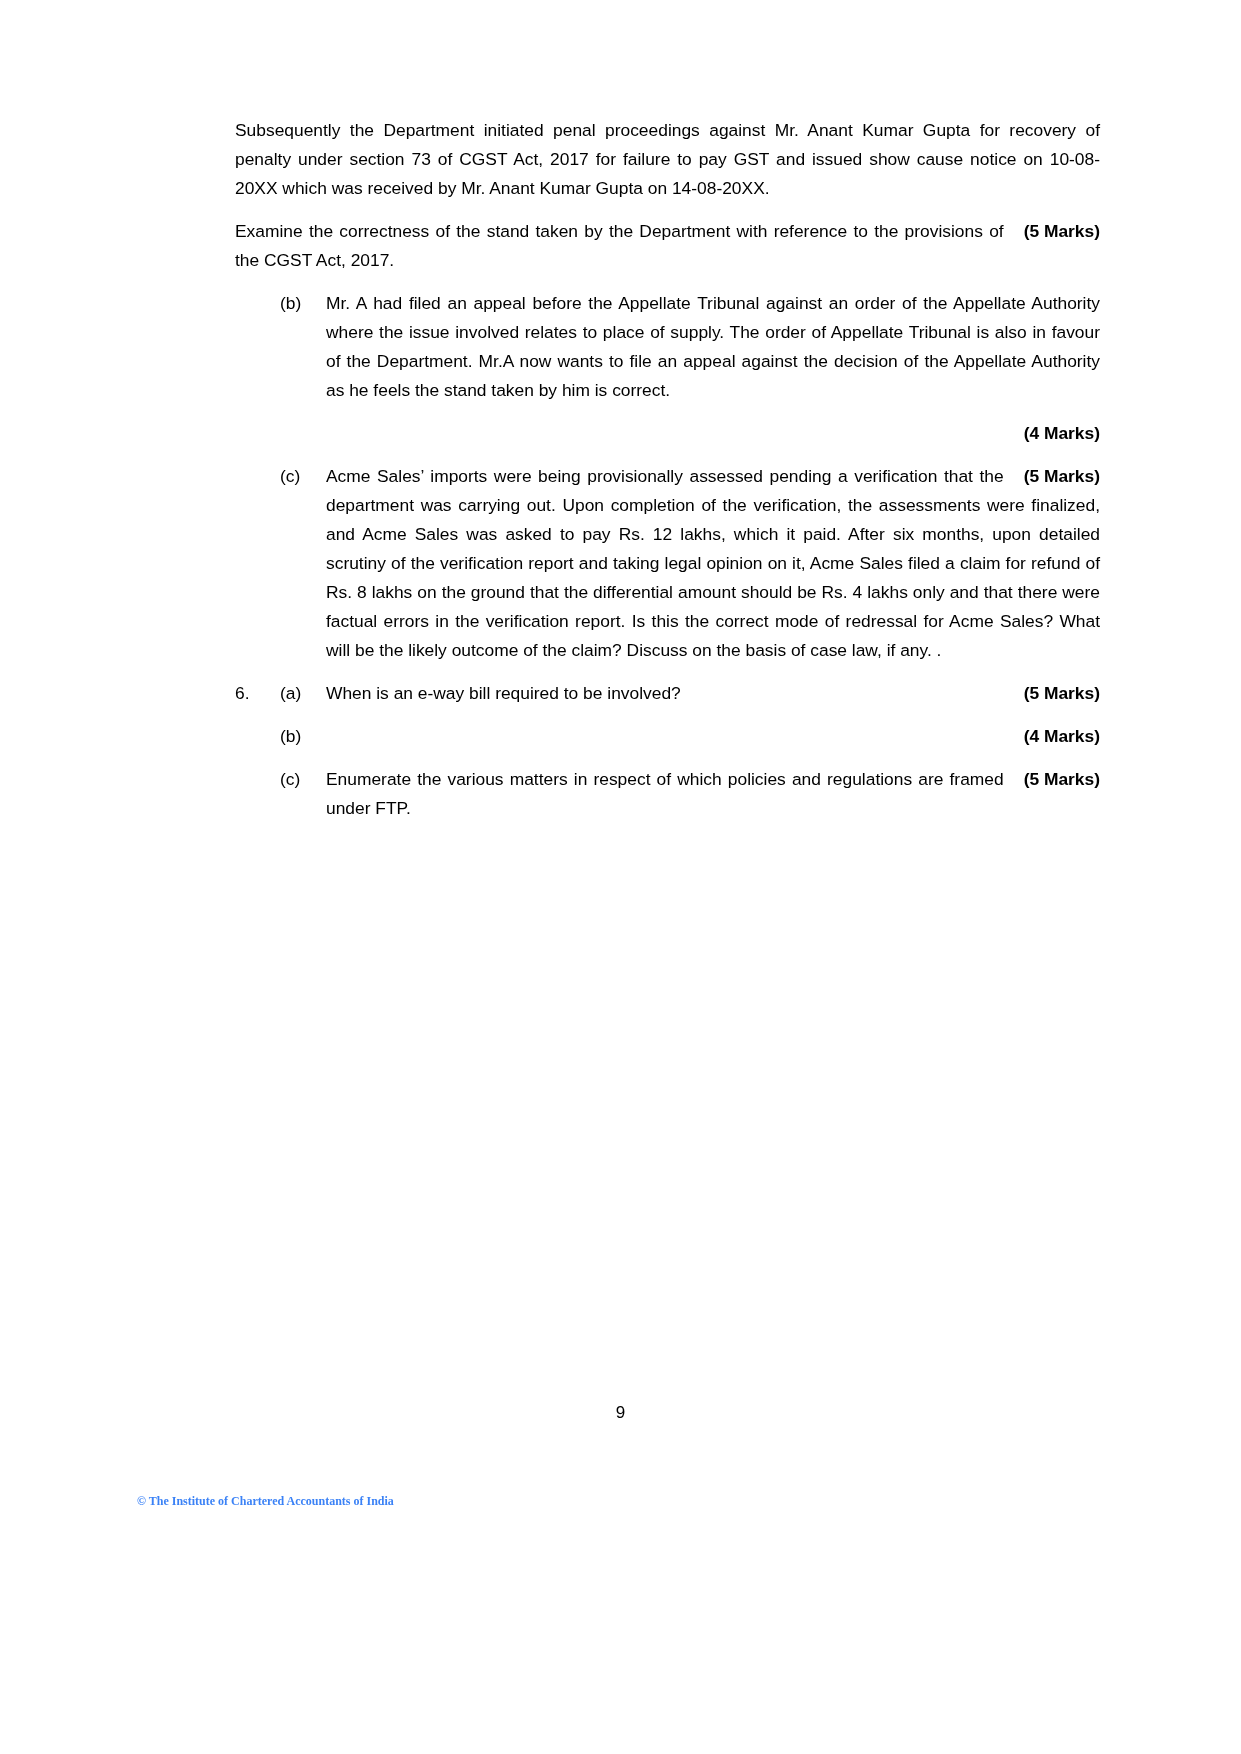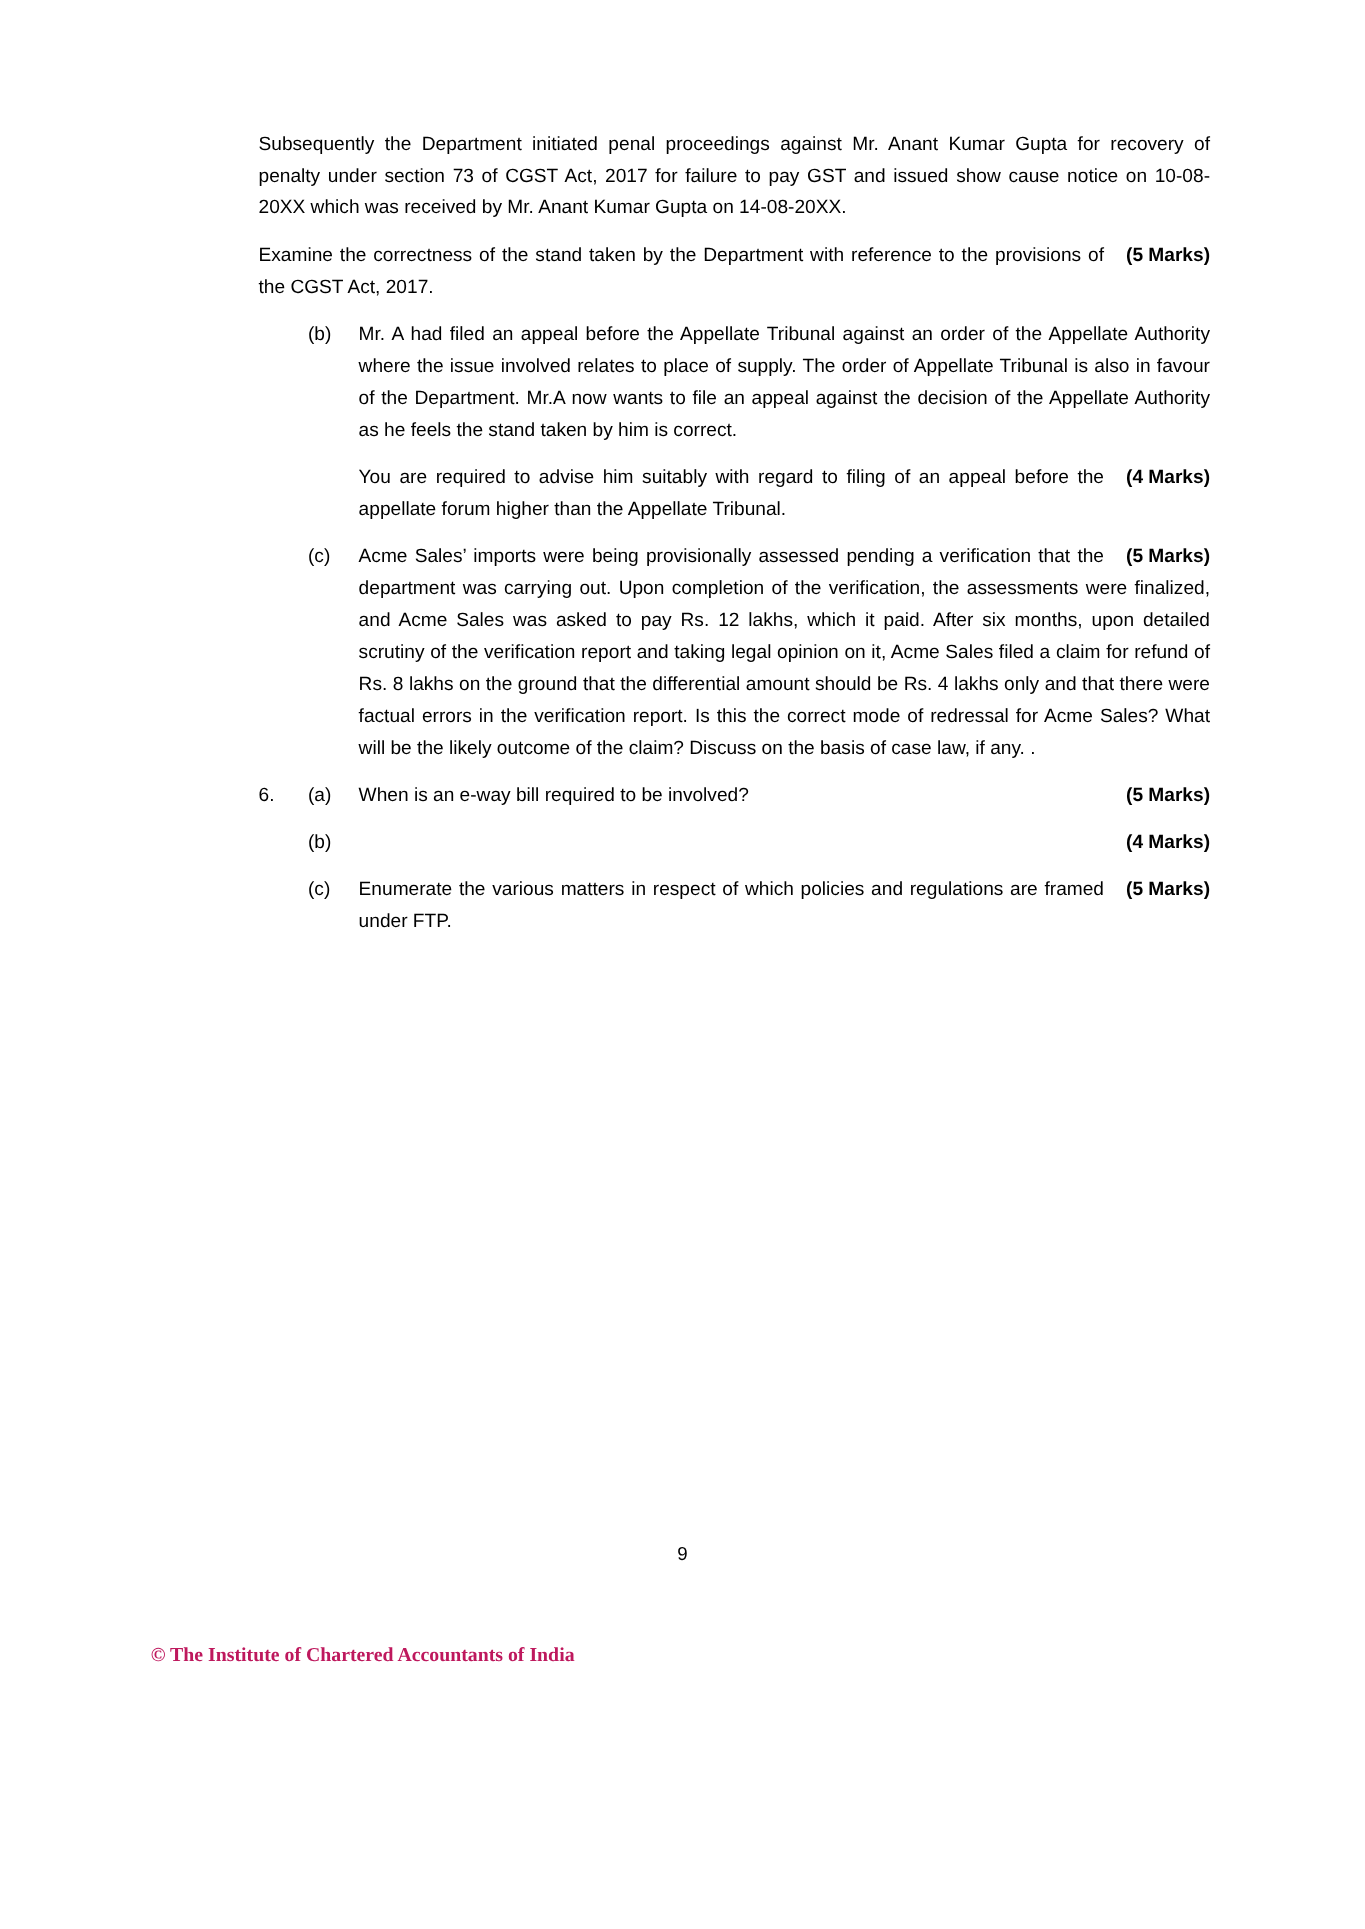--- a/index.html
+++ b/index.html
@@ -76,22 +76,22 @@
     text-align: center;
     font-size: 17px;
     font-family: "Liberation Sans", sans-serif;
   }
   .footer {
     position: absolute;
     top: 1494px;
     left: 137px;
     font-family: "Liberation Serif", serif;
     font-weight: bold;
-    font-size: 18px;
-    color: #be185d;
+    font-size: 12px;
+    color: #3b82f6;
   }
 </style>
 </head>
 <body>
 
 <div class="page">
   <div class="content">
 
     <p class="para">Subsequently the Department initiated penal proceedings against Mr. Anant Kumar Gupta for recovery of penalty under section 73 of CGST Act, 2017 for failure to pay GST and issued show cause notice on 10-08-20XX which was received by Mr. Anant Kumar Gupta on 14-08-20XX.</p>
 
@@ -106,21 +106,20 @@
       <div class="num"></div>
       <div class="marker">(b)</div>
       <div class="body">Mr. A had filed an appeal before the Appellate Tribunal against an order of the Appellate Authority where the issue involved relates to place of supply. The order of Appellate Tribunal is also in favour of the Department. Mr.A now wants to file an appeal against the decision of the Appellate Authority as he feels the stand taken by him is correct.</div>
     </div>
 
     <div class="row">
       <div class="num"></div>
       <div class="marker"></div>
       <div class="body clearfix">
         <span class="marks">(4 Marks)</span>
-        <span>You are required to advise him suitably with regard to filing of an appeal before the appellate forum higher than the Appellate Tribunal.</span>
       </div>
     </div>
 
     <div class="row">
       <div class="num"></div>
       <div class="marker">(c)</div>
       <div class="body clearfix">
         <span class="marks">(5 Marks)</span>
         <span>Acme Sales’ imports were being provisionally assessed pending a verification that the department was carrying out. Upon completion of the verification, the assessments were finalized, and Acme Sales was asked to pay Rs. 12 lakhs, which it paid. After six months, upon detailed scrutiny of the verification report and taking legal opinion on it, Acme Sales filed a claim for refund of Rs. 8 lakhs on the ground that the differential amount should be Rs. 4 lakhs only and that there were factual errors in the verification report. Is this the correct mode of redressal for Acme Sales? What will be the likely outcome of the claim? Discuss on the basis of case law, if any. .</span>
       </div>

